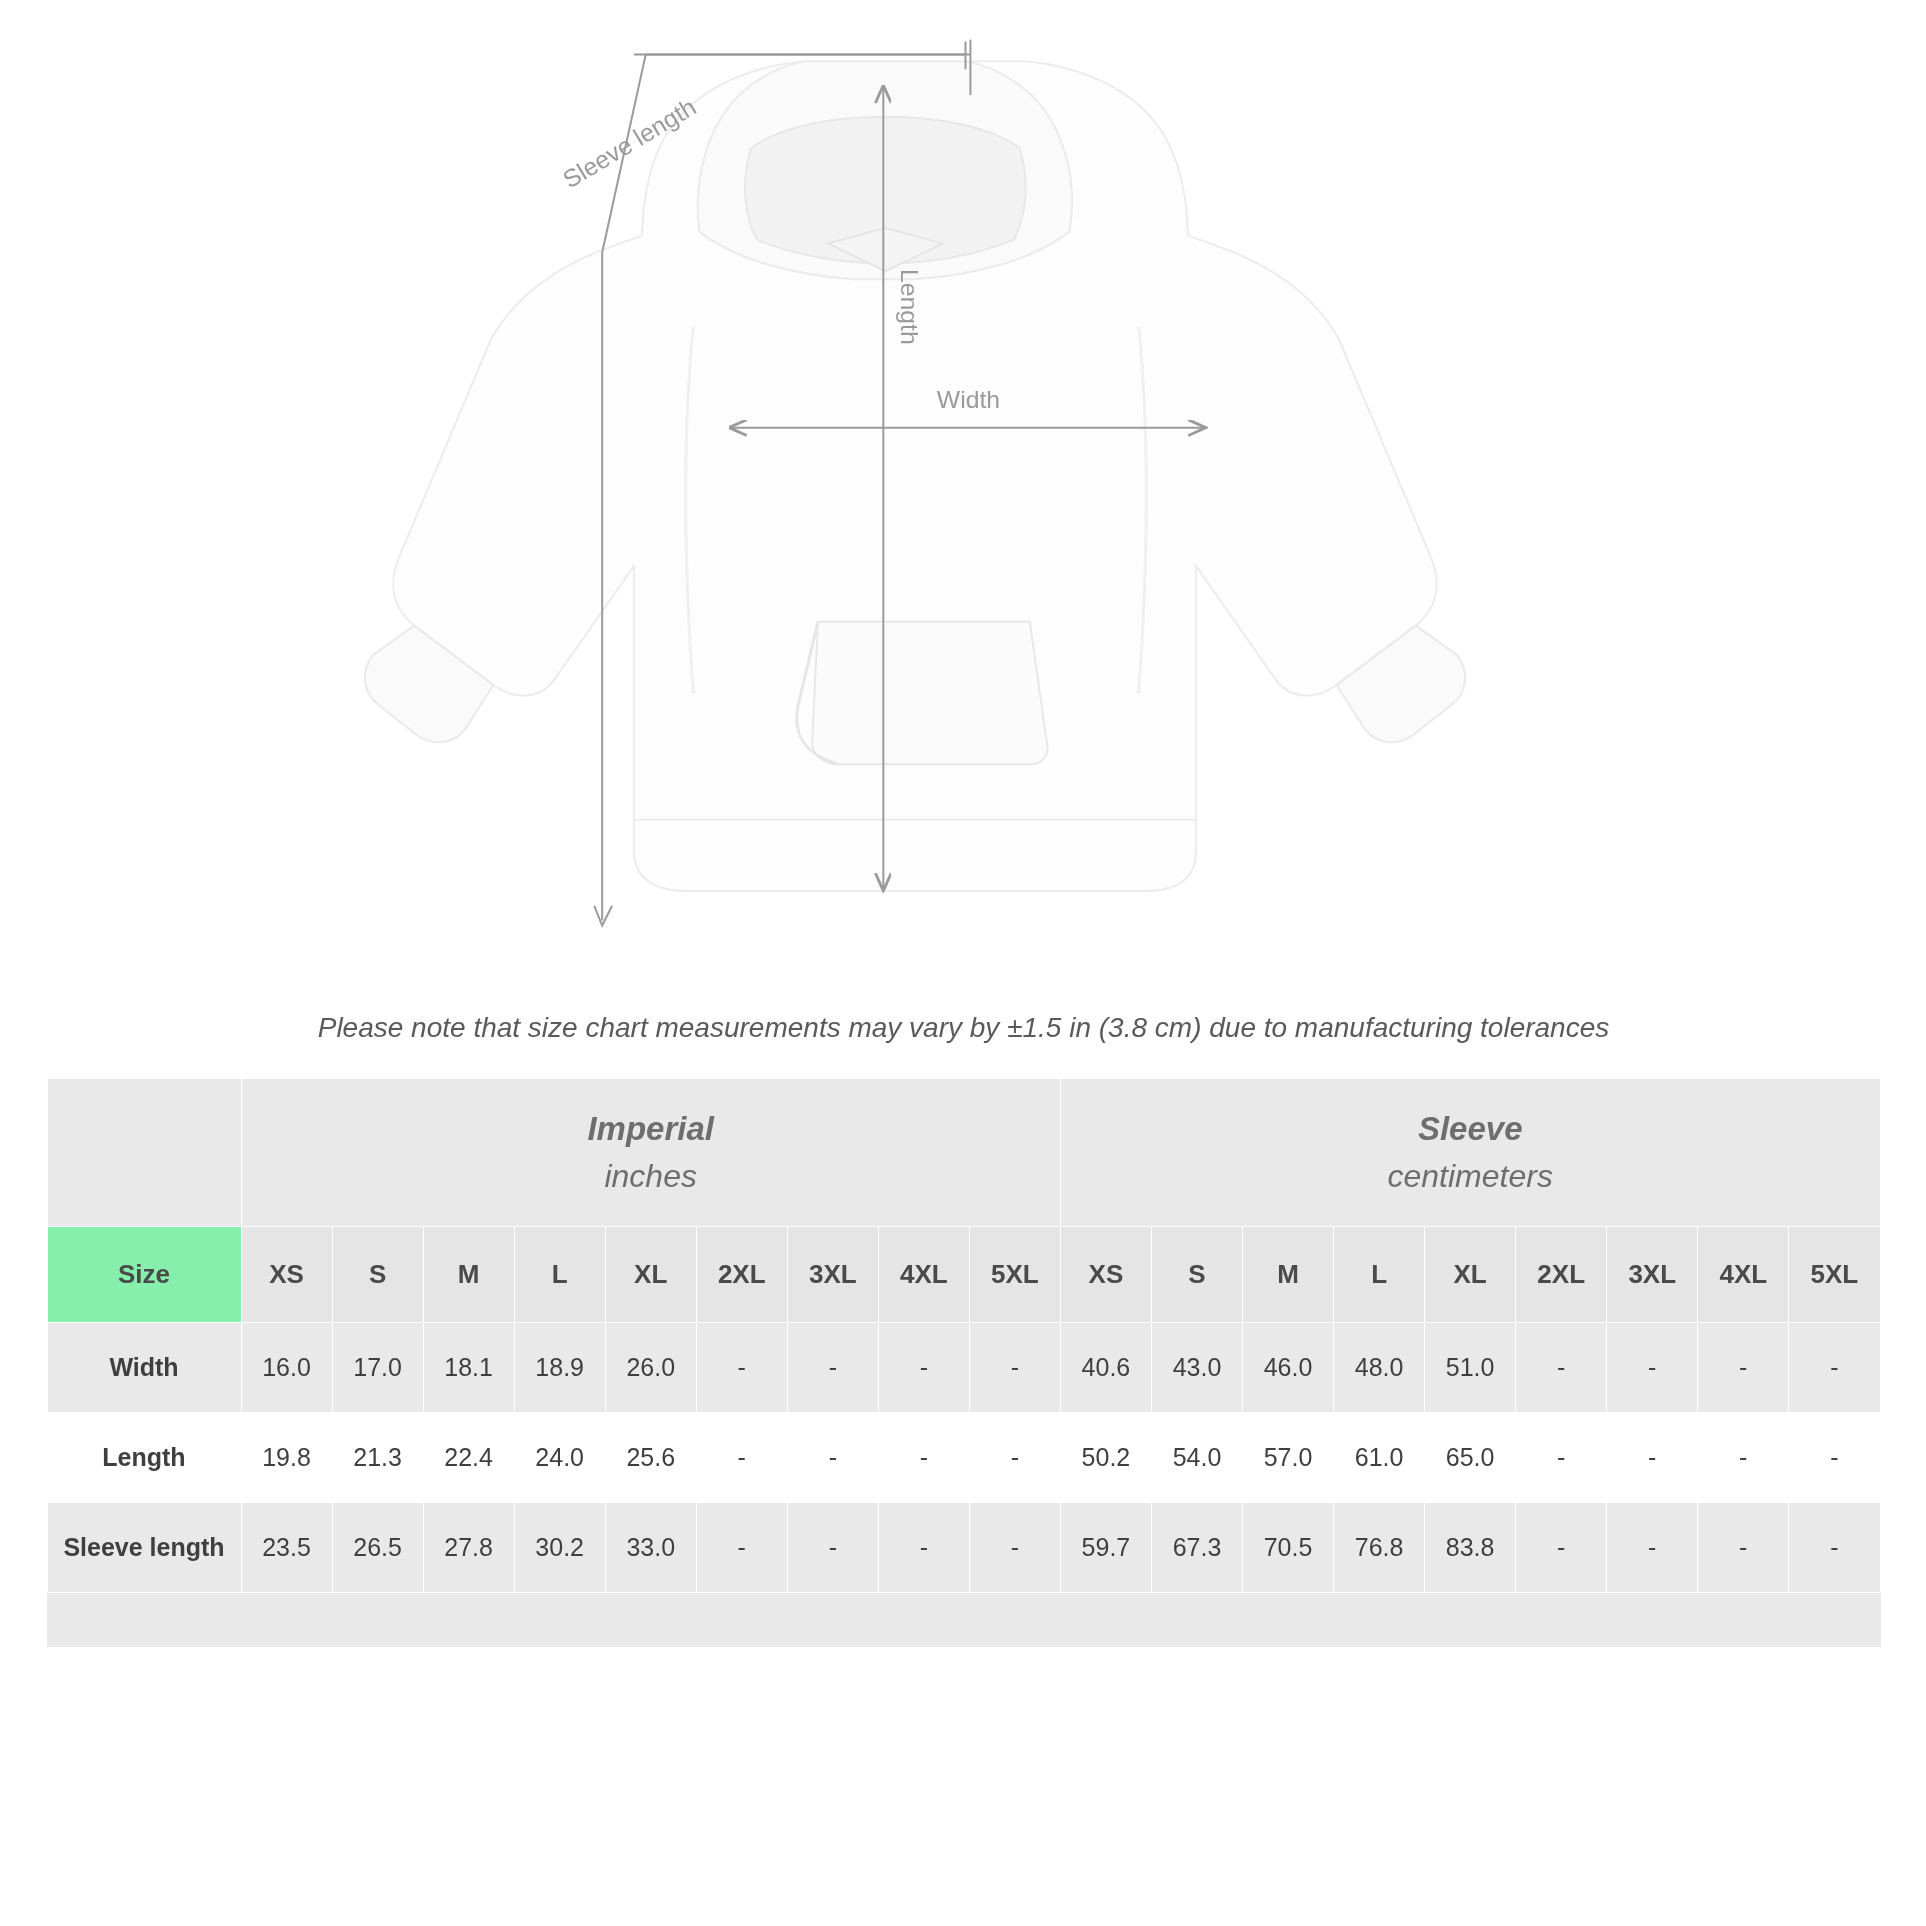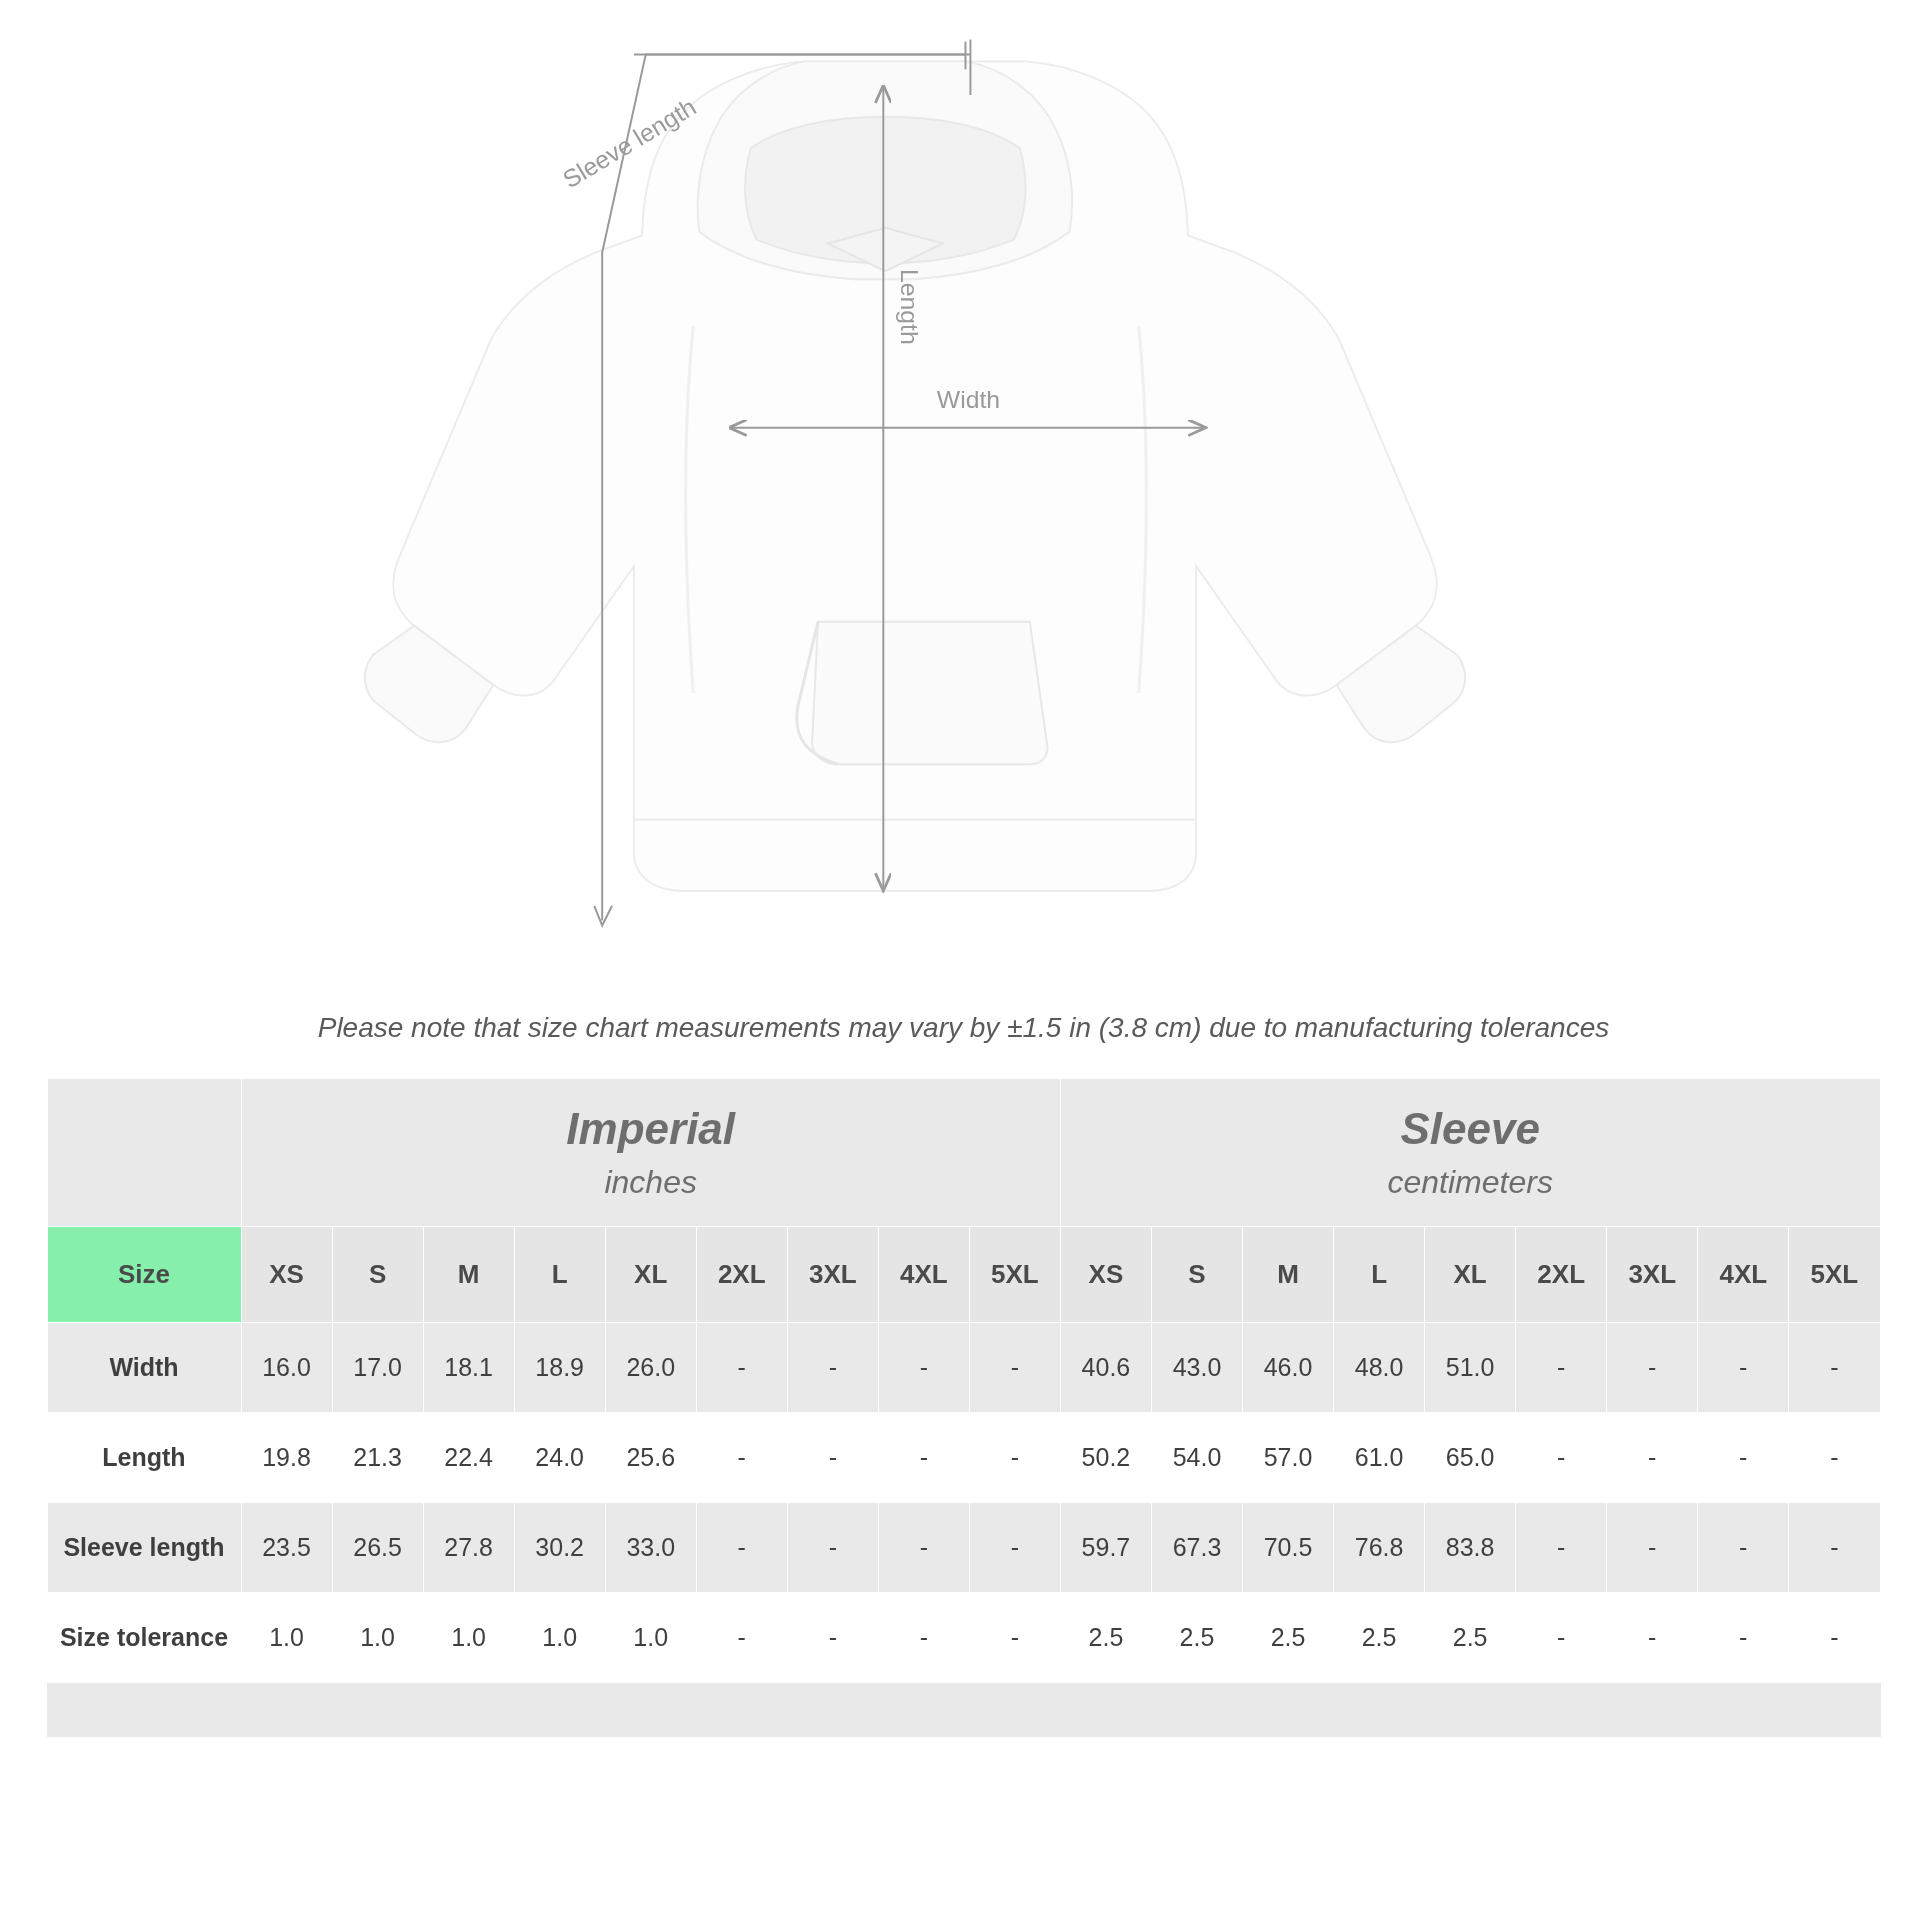--- a/index.html
+++ b/index.html
@@ -73,21 +73,21 @@
     color: #3f3f3f;
     padding: 0;
   }
   
   tr.unit-row td {
     background: #e9e9e9;
     height: 147px;
     vertical-align: middle;
   }
   .unit-name {
-    font-size: 44px;
+    font-size: 33px;
     font-weight: bold;
     font-style: italic;
     color: #6e6e6e;
   }
   .unit-sub {
     font-size: 32px;
     font-style: italic;
     color: #6e6e6e;
     margin-top: 10px;
   }
@@ -324,41 +324,20 @@
           <td>67.3</td>
           <td>70.5</td>
           <td>76.8</td>
           <td>83.8</td>
           <td>-</td>
           <td>-</td>
           <td>-</td>
           <td>-</td>
         </tr>
 
-        <tr class="data-row even">
-          <td class="rowlabel">Size tolerance</td>
-          <td>1.0</td>
-          <td>1.0</td>
-          <td>1.0</td>
-          <td>1.0</td>
-          <td>1.0</td>
-          <td>-</td>
-          <td>-</td>
-          <td>-</td>
-          <td>-</td>
-          <td>2.5</td>
-          <td>2.5</td>
-          <td>2.5</td>
-          <td>2.5</td>
-          <td>2.5</td>
-          <td>-</td>
-          <td>-</td>
-          <td>-</td>
-          <td>-</td>
-        </tr>
 
         <tr class="footer-row">
           <td colspan="19"></td>
         </tr>
       </tbody>
     </table>
   </div>
 
 </div>
 

